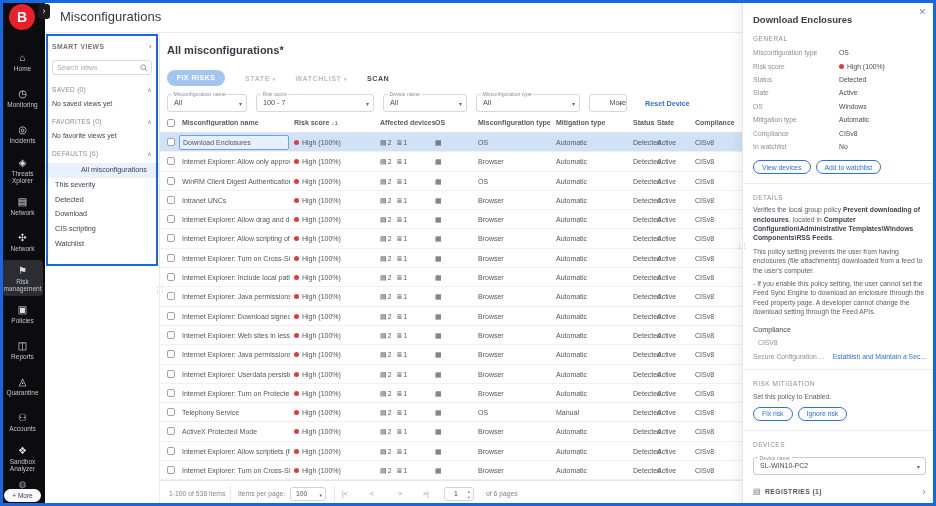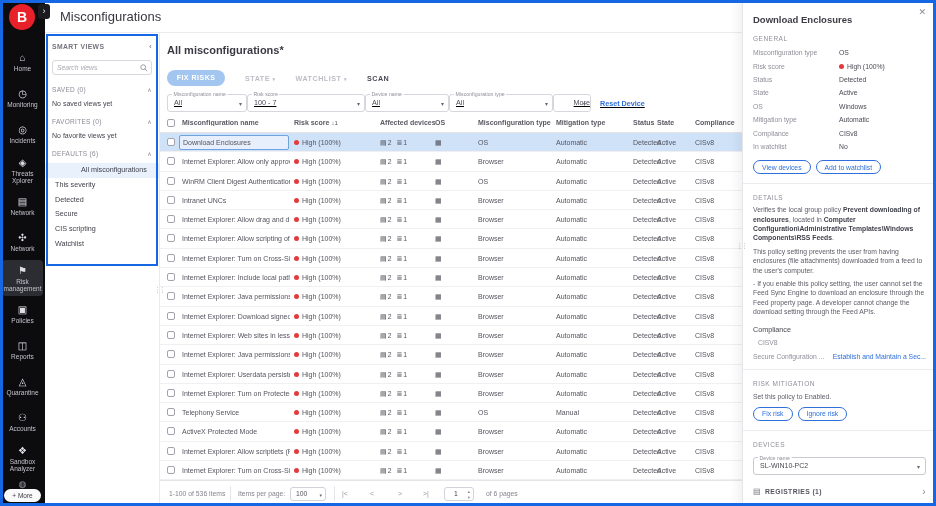--- a/index.html
+++ b/index.html
@@ -46,21 +46,21 @@
 
   
   .main{position:absolute;left:160px;top:33px;width:582px;bottom:0;background:#fff;overflow:hidden;}
   .m-title{position:absolute;left:7px;top:11px;font-size:11px;font-weight:600;color:#3a3a44;}
   .m-actions{position:absolute;left:7px;top:37px;display:flex;align-items:center;gap:20px;}
   .btn-fix{width:58px;height:16px;background:#a3c6f0;color:#fff;font-size:7px;font-weight:bold;letter-spacing:.5px;
            border-radius:9px;text-align:center;line-height:16px;cursor:pointer;}
   .dd-muted{font-size:7.2px;color:#bdbdc7;letter-spacing:.5px;font-weight:600;cursor:default;}
   .dd-muted .caret-t{font-size:5px;}
   .btn-scan{font-size:7.2px;color:#4a4a55;letter-spacing:.5px;font-weight:600;cursor:pointer;}
-  .m-filters{position:absolute;left:7px;top:61px;display:flex;align-items:center;text-decoration:underline;}
+  .m-filters{position:absolute;left:7px;top:61px;display:flex;align-items:center;gap:9px;}
   .fbox{position:relative;height:18px;border:1px solid #d6d6dc;border-radius:3px;background:#fff;}
   .fbox .flabel{position:absolute;top:-4px;left:4px;background:#fff;padding:0 2px;font-size:6.5px;transform:scale(.8);
                 transform-origin:left center;color:#8f8f9a;white-space:nowrap;}
   .fbox .fval{font-size:7.2px;color:#4a4a55;line-height:16px;padding-left:6px;}
   .fbox .caret{position:absolute;right:4px;top:5px;font-size:6px;color:#6a6a75;}
   .w0{width:80px}.w1{width:118px}.w2{width:84px}.w3{width:104px}.wmore{width:38px}
   .morebox .fval{text-align:right;padding-left:7px;}
   .reset{font-size:7.2px;font-weight:600;color:#2e6fdb;margin-left:9px;cursor:pointer;white-space:nowrap;}
 
   .t-head{position:absolute;left:0;top:85px;width:100%;height:15px;border-bottom:1px solid #e4e4e8;}
@@ -220,21 +220,21 @@
       </div>
       <div class="sv-empty">No favorite views yet</div>
       <div class="sv-sec">
         <span>DEFAULTS (6)</span>
         <span class="sv-chev">∧</span>
       </div>
       <div class="sv-list" id="svList">
           <div class="sv-item selected">All misconfigurations</div>
           <div class="sv-item">This severity</div>
           <div class="sv-item">Detected</div>
-          <div class="sv-item">Secure</div>
+          <div class="sv-item">Download</div>
           <div class="sv-item">CIS scripting</div>
           <div class="sv-item">Watchlist</div>
         </div>
     </div>
   </section>
   <div class="sv-annotation"></div>
   <div class="handle" style="left:154px;top:286px;">⋮⋮</div>
 
   <section class="main">
     <div class="m-title">All misconfigurations*</div>

